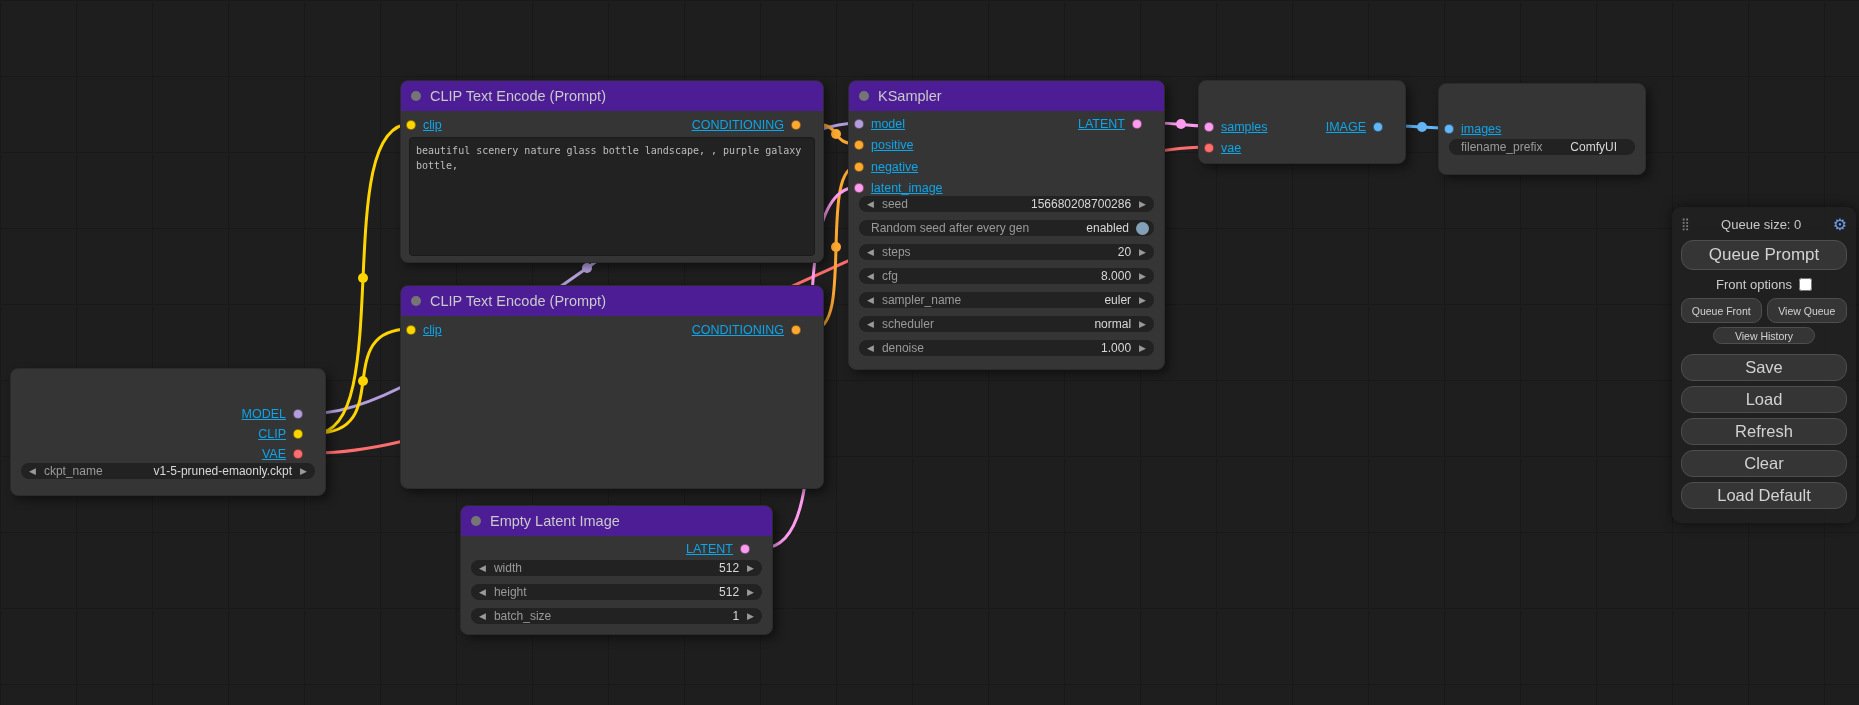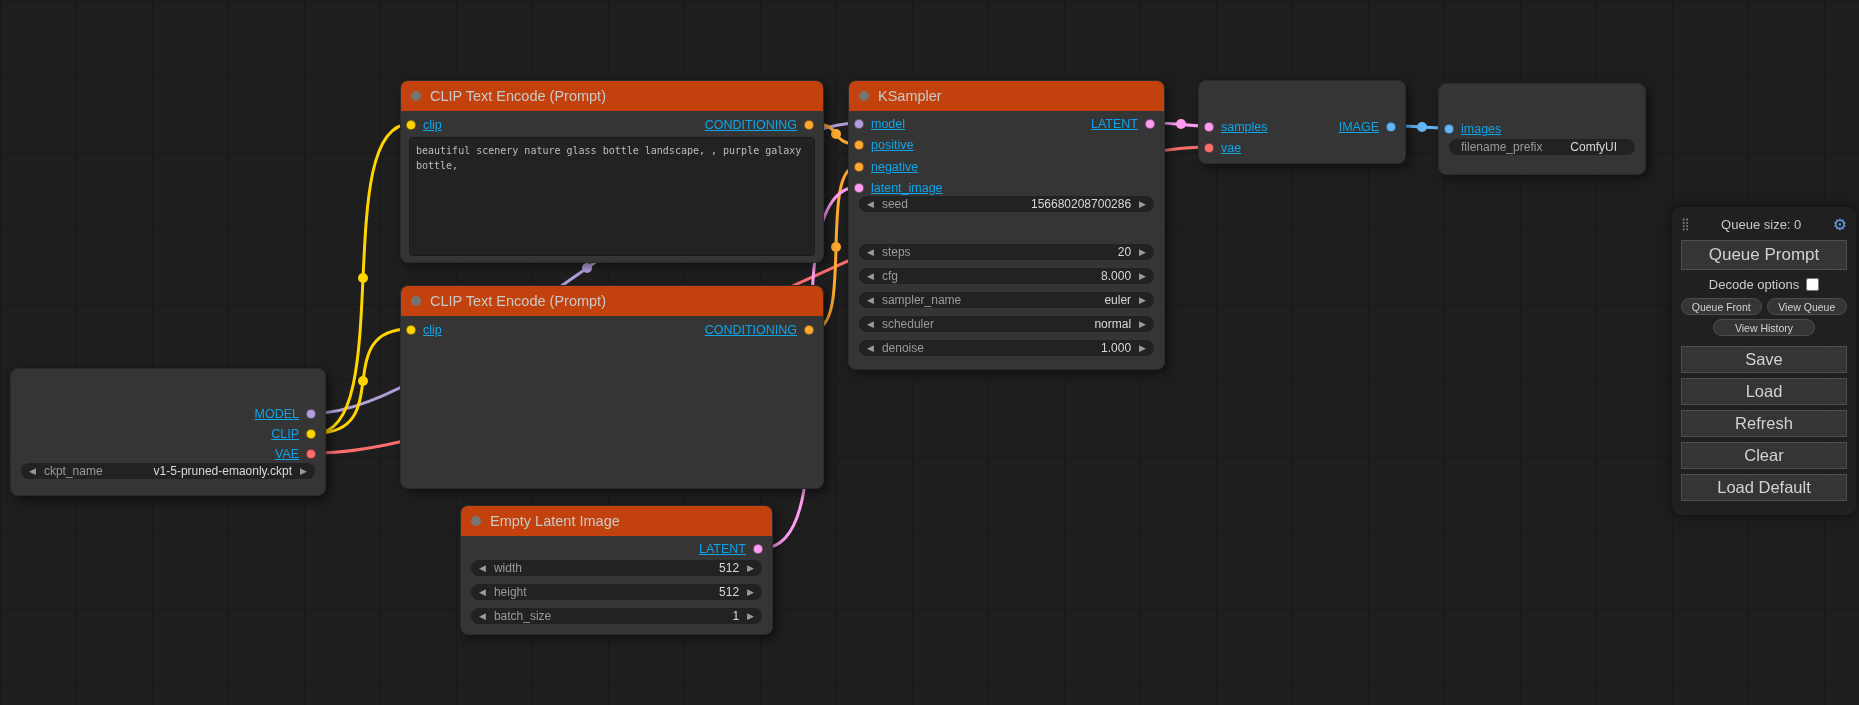--- a/index.html
+++ b/index.html
@@ -20,32 +20,32 @@
 
   
   .node {
     position:absolute; z-index:2;
     background:#353535;
     border:1px solid #2b2b2b;
     border-radius:8px;
     box-shadow:4px 4px 10px rgba(0,0,0,.45);
   }
   .ntitle {
-    height:30px; background:#c2410c;
+    height:30px; background:#4c1d95;
     border-radius:7px 7px 0 0;
     display:flex; align-items:center;
     padding:0 10px;
     color:#c9c9c9; font-size:14.5px;
     cursor:default; white-space:nowrap; overflow:hidden;
   }
   .tdot { width:10px; height:10px; border-radius:50%; background:#757575; margin-right:9px; flex:none; }
 
   .port { position:absolute; height:20px; display:flex; align-items:center; color:#0ea5e9; font-size:12.5px; white-space:nowrap;text-decoration:underline; }
   .port.in  { left:0; padding-left:5px; }
-  .port.out { right:4px; padding-right:5px; }
+  .port.out { right:17px; padding-right:5px; }
   .pdot { width:10px; height:10px; border-radius:50%; flex:none; border:1px solid rgba(0,0,0,.45); }
   .port.in  .pdot { margin-right:7px; }
   .port.out .pdot { margin-left:7px; }
 
   .widget {
     position:absolute; left:10px; right:10px; height:16px;
     background:#222; border-radius:11px;
     display:flex; align-items:center;
     padding:4px 8px; font-size:12px; color:#9a9a9a;
     white-space:nowrap; overflow:hidden;
@@ -73,28 +73,28 @@
     box-shadow:0 0 12px rgba(0,0,0,.55);
     padding:6px 9px 9px;
     color:#cccccc; font-size:13px;
   }
   .mhead { display:flex; align-items:center; height:22px; }
   .drag  { color:#7d7d7d; font-size:12px; cursor:move; }
   .qsize { flex:1; text-align:center; color:#c8c8c8; }
   .gear  { color:#6d9eeb; font-size:16px; cursor:pointer; }
 
   button {
-    background:#353535; border:1px solid #4e4e4e; border-radius:0;
+    background:#353535; border:1px solid #4e4e4e; border-radius:12px;
     color:#d2d2d2; font-family:"Liberation Sans", sans-serif; cursor:pointer;
   }
   .btn-big   { display:block; width:100%; height:30px; font-size:17px; margin:5px 0 2px; }
   .extra     { display:flex; align-items:center; justify-content:center; gap:7px; height:25px; }
   .extra input { width:13px; height:13px; cursor:pointer; }
   .row-small { display:flex; gap:5px; margin:1px 0 0; }
-  .btn-small { flex:1; height:17px; font-size:10.5px; padding:0; border-radius:9px; }
+  .btn-small { flex:1; height:25px; font-size:10.5px; padding:0; border-radius:9px; }
   .btn-hist  { display:block; width:62%; height:17px; font-size:10.5px; margin:4px auto 10px; border-radius:9px; }
   .btn-med   { display:block; width:100%; height:27px; font-size:16.5px; margin:5px 0; }
 </style>
 </head>
 <body>
 
 <svg id="wires" width="1859" height="705">
   <path d="M316,413 C446,413 728,123 858,123" stroke="#B39DDB"></path>
   <path d="M316,433 C396,433 330,124 410,124" stroke="#FFD500"></path>
   <path d="M316,433 C396,433 330,329 410,329" stroke="#FFD500"></path>
@@ -222,20 +222,25 @@
     <span>LATENT</span>
     <span class="pdot" style="background: rgb(255, 156, 240);"></span>
   </div>
 
   <div class="widget" style="top:115px">
     <span class="warrow">◀</span>
     <span class="wname">seed</span>
     <span class="wvalue">156680208700286</span>
     <span class="warrow">▶</span>
   </div>
+  <div class="widget" style="top:139px">
+    <span class="wname" style="margin-left:4px">Random seed after every gen</span>
+    <span class="wvalue" style="margin-right:5px">enabled</span>
+    <span class="toggle-dot" style="background: rgb(132, 160, 184);"></span>
+  </div>
   <div class="widget" style="top:163px">
     <span class="warrow">◀</span>
     <span class="wname">steps</span>
     <span class="wvalue">20</span>
     <span class="warrow">▶</span>
   </div>
   <div class="widget" style="top:187px">
     <span class="warrow">◀</span>
     <span class="wname">cfg</span>
     <span class="wvalue">8.000</span>
@@ -288,21 +293,21 @@
 </div>
 
 <div id="menu">
   <div class="mhead">
     <span class="drag">⣿</span>
     <span class="qsize">Queue size: 0</span>
     <span class="gear">⚙</span>
   </div>
   <button class="btn-big">Queue Prompt</button>
   <div class="extra">
-    <span>Decode options</span>
+    <span>Front options</span>
     <input type="checkbox" style="">
   </div>
   <div class="row-small">
     <button class="btn-small">Queue Front</button>
     <button class="btn-small">View Queue</button>
   </div>
   <button class="btn-hist">View History</button>
   <button class="btn-med">Save</button>
   <button class="btn-med">Load</button>
   <button class="btn-med">Refresh</button>

